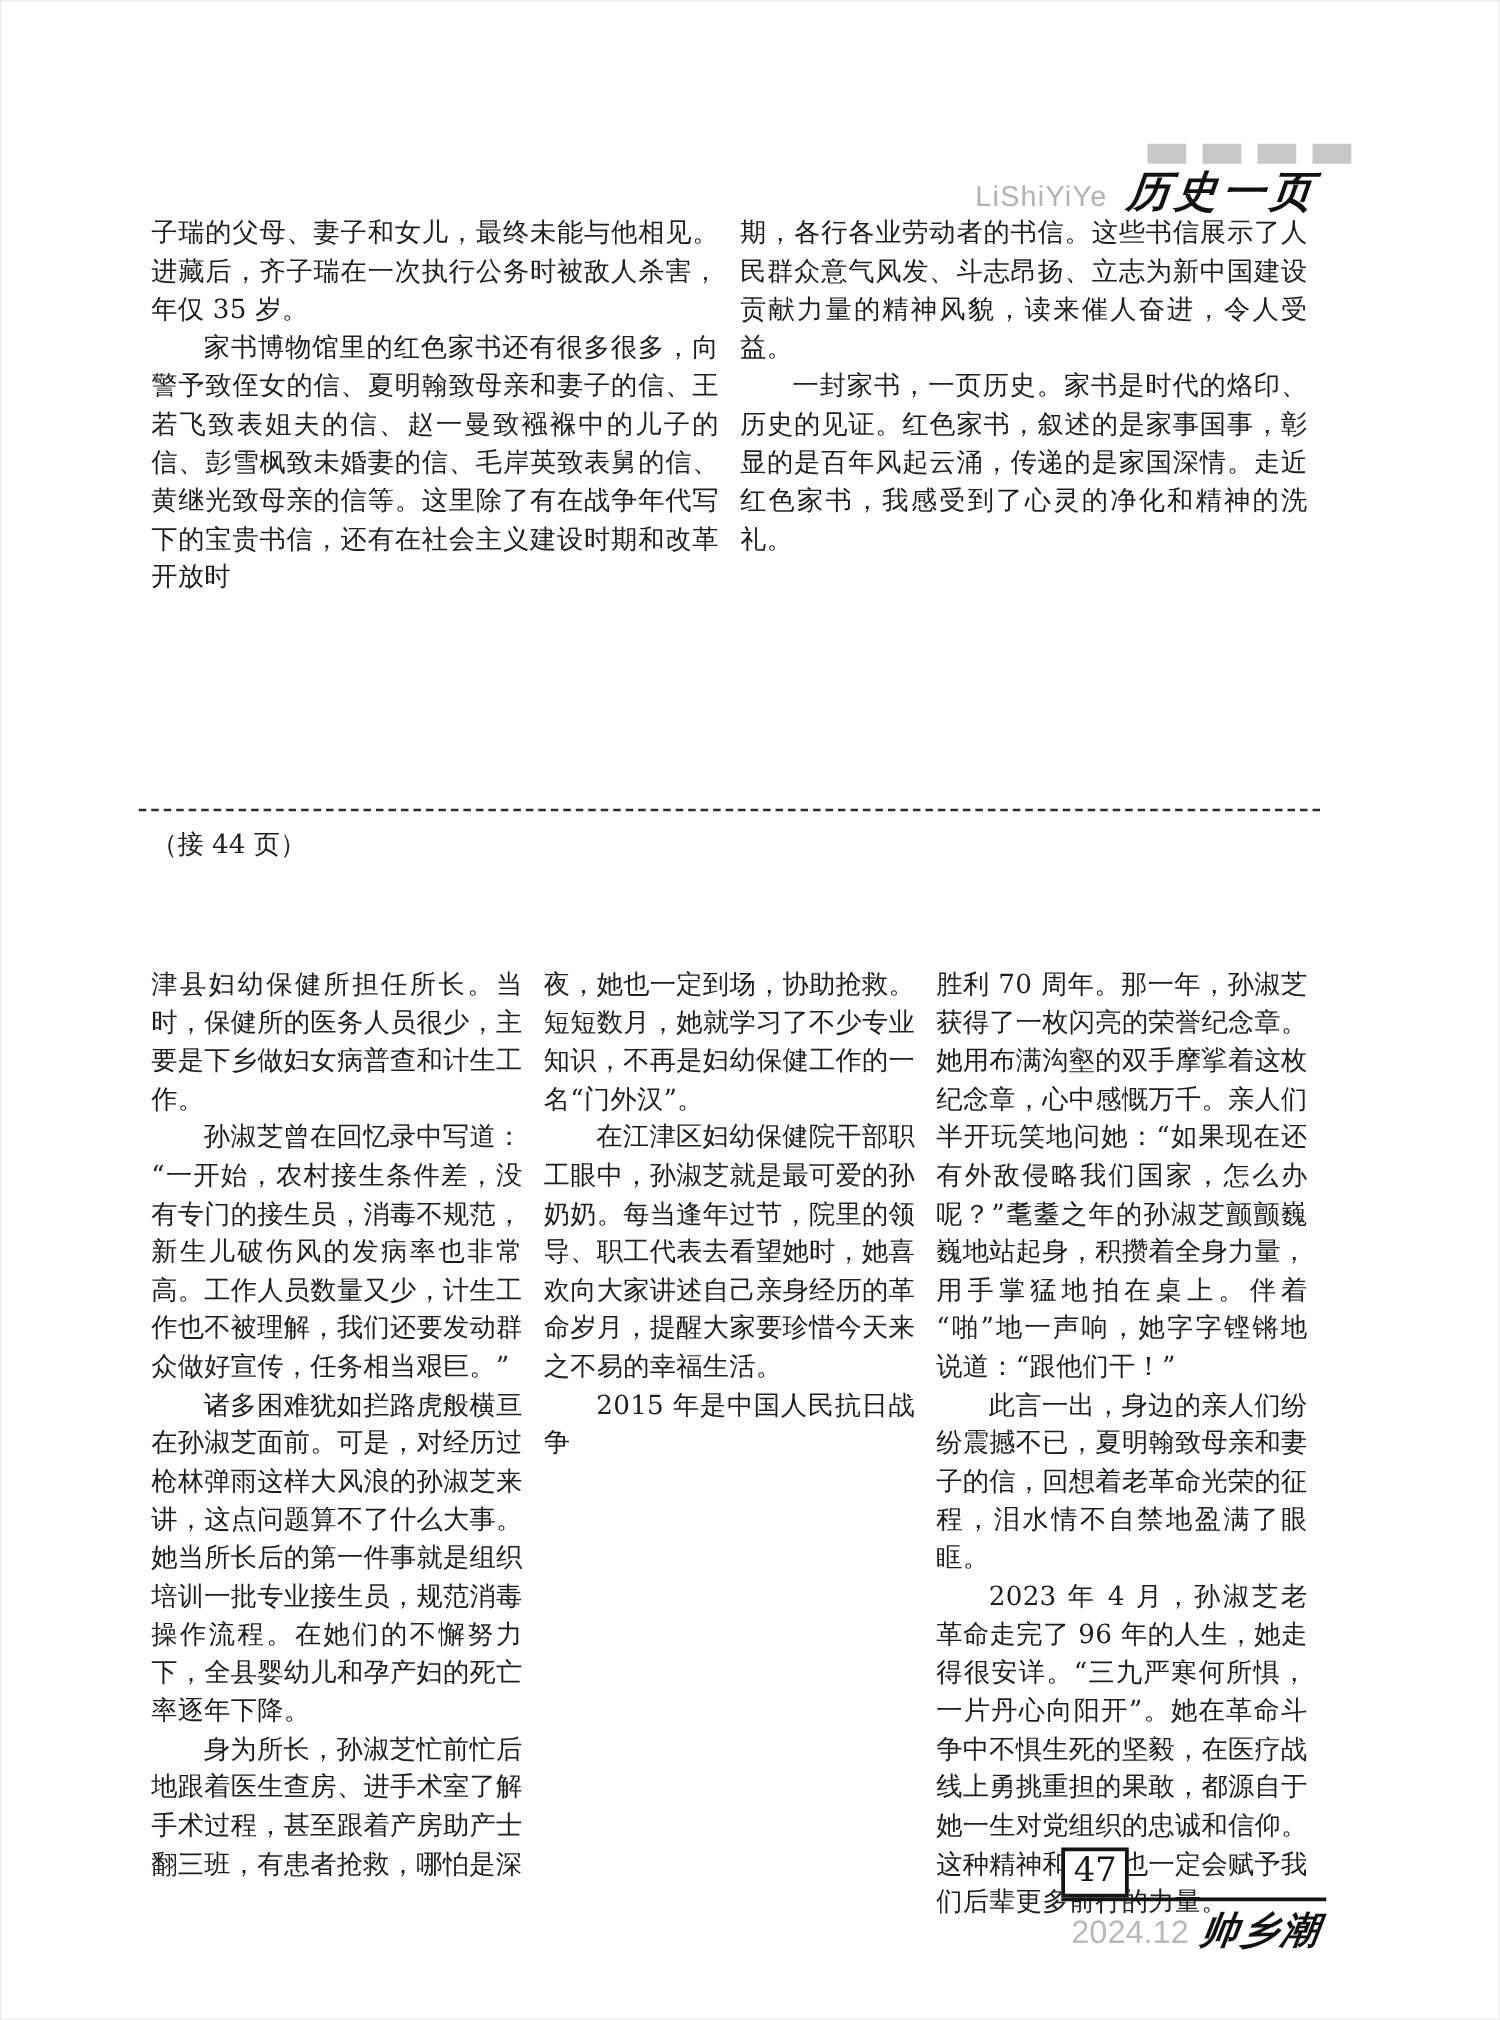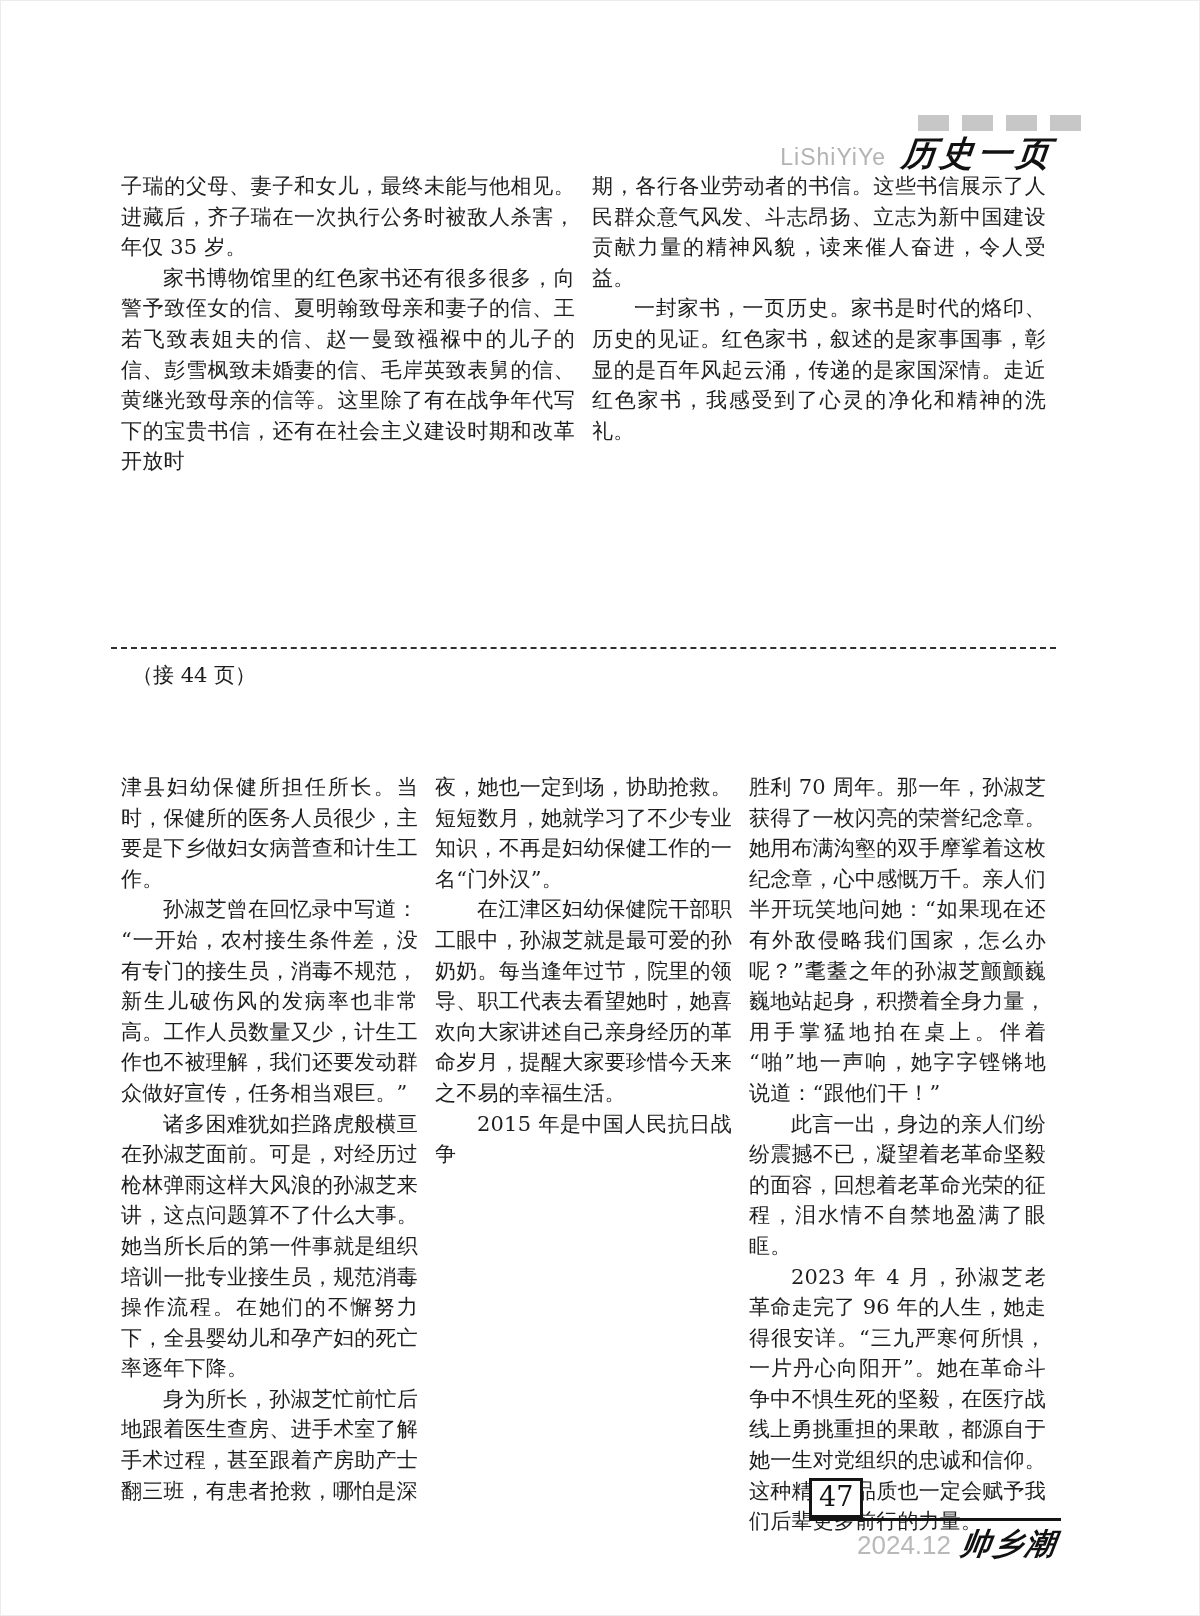--- a/index.html
+++ b/index.html
@@ -54,21 +54,21 @@
   .para.indent { text-indent: 2em; }
   .columns.top { top: 170px; }
   .columns.bottom { top: 742px; margin-top: 29px; }
 
   
   .divider {
     position: absolute; top: 646px; left: 110px; right: 143px;
     border-top: 2px dashed #2e2e2e;
   }
   .continuation {
-    position: absolute; top: 660px; left: 131px;
+    position: absolute; top: 660px; left: 120px;
     font-size: 21px; color: #1e1e1e;
   }
 
   
   .page-footer {
     position: absolute; top: 1477px; right: 138px;
     display: flex; align-items: flex-start; flex-direction: column;
   }
   .page-num {
     border: 3px solid #141414;
@@ -77,21 +77,21 @@
     color: #141414;
     background: #fff;
   }
   .issue-wrap {
     border-top: 3px solid #141414;
     display: flex; align-items: baseline; gap: 10px;
     padding: 3px 4px 0 8px;
   }
   .issue {
     font-family: "Liberation Sans", sans-serif;
-    color: #b9b9b9; font-size: 26px; margin-left: 40px;
+    color: #b9b9b9; font-size: 26px;
   }
   .magazine-logo {
     font-size: 30px; font-weight: bold; font-style: italic;
     color: #111; letter-spacing: 2px;
     transform: skewX(-8deg); display: inline-block;
   }
 </style>
 </head>
 <body>
 
@@ -132,21 +132,21 @@
         <p class="para indent">诸多困难犹如拦路虎般横亘在孙淑芝面前。可是，对经历过枪林弹雨这样大风浪的孙淑芝来讲，这点问题算不了什么大事。她当所长后的第一件事就是组织培训一批专业接生员，规范消毒操作流程。在她们的不懈努力下，全县婴幼儿和孕产妇的死亡率逐年下降。</p>
         <p class="para indent">身为所长，孙淑芝忙前忙后地跟着医生查房、进手术室了解手术过程，甚至跟着产房助产士翻三班，有患者抢救，哪怕是深</p>
       </div>
     <div class="col">
         <p class="para">夜，她也一定到场，协助抢救。短短数月，她就学习了不少专业知识，不再是妇幼保健工作的一名“门外汉”。</p>
         <p class="para indent">在江津区妇幼保健院干部职工眼中，孙淑芝就是最可爱的孙奶奶。每当逢年过节，院里的领导、职工代表去看望她时，她喜欢向大家讲述自己亲身经历的革命岁月，提醒大家要珍惜今天来之不易的幸福生活。</p>
         <p class="para indent">2015 年是中国人民抗日战争</p>
       </div>
     <div class="col">
         <p class="para">胜利 70 周年。那一年，孙淑芝获得了一枚闪亮的荣誉纪念章。她用布满沟壑的双手摩挲着这枚纪念章，心中感慨万千。亲人们半开玩笑地问她：“如果现在还有外敌侵略我们国家，怎么办呢？”耄耋之年的孙淑芝颤颤巍巍地站起身，积攒着全身力量，用手掌猛地拍在桌上。伴着“啪”地一声响，她字字铿锵地说道：“跟他们干！”</p>
-        <p class="para indent">此言一出，身边的亲人们纷纷震撼不已，凝望着老革命坚毅的面容，回想着老革命光荣的征程，泪水情不自禁地盈满了眼眶。</p>
+        <p class="para indent">此言一出，身边的亲人们纷纷震撼不已，夏明翰致母亲和妻子的信，回想着老革命光荣的征程，泪水情不自禁地盈满了眼眶。</p>
         <p class="para indent">2023 年 4 月，孙淑芝老革命走完了 96 年的人生，她走得很安详。“三九严寒何所惧，一片丹心向阳开”。她在革命斗争中不惧生死的坚毅，在医疗战线上勇挑重担的果敢，都源自于她一生对党组织的忠诚和信仰。这种精神和品质也一定会赋予我们后辈更多前行的力量。</p>
       </div>
   </section>
 
   <footer class="page-footer">
     <span class="page-num">47</span>
     <span class="issue-wrap">
       <span class="issue">2024.12</span>
       <span class="magazine-logo">帅乡潮</span>
     </span>

